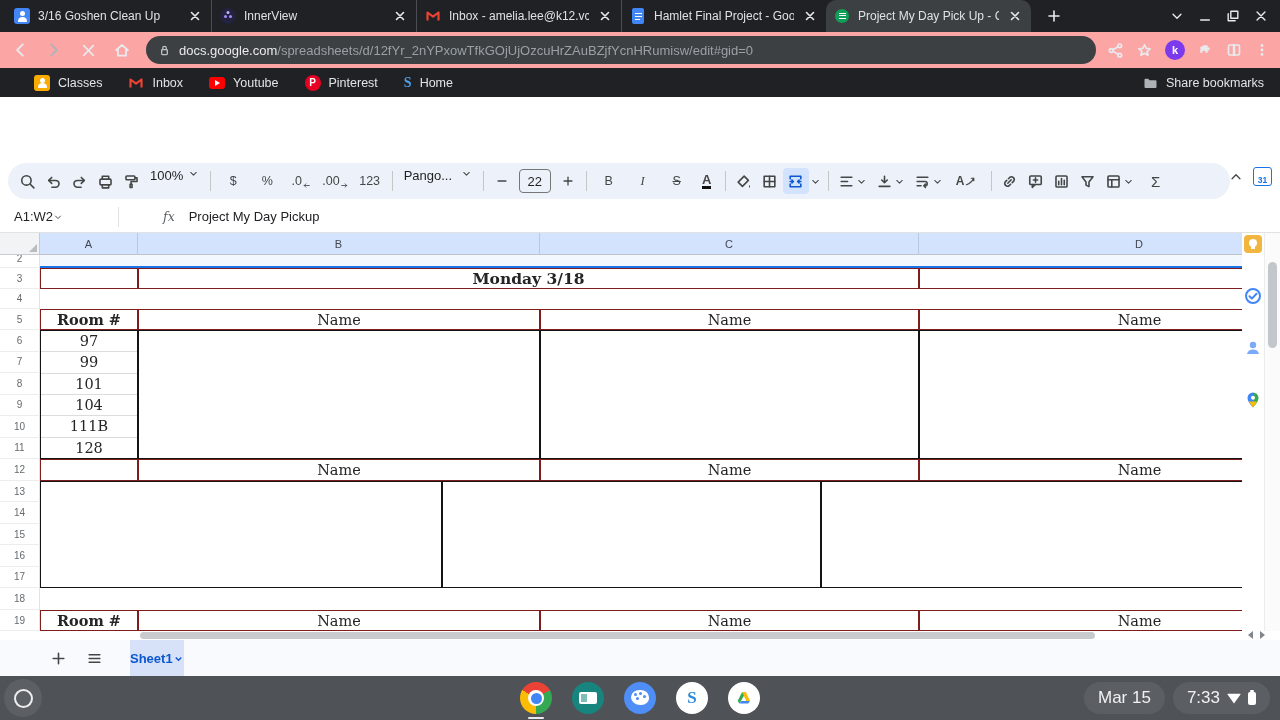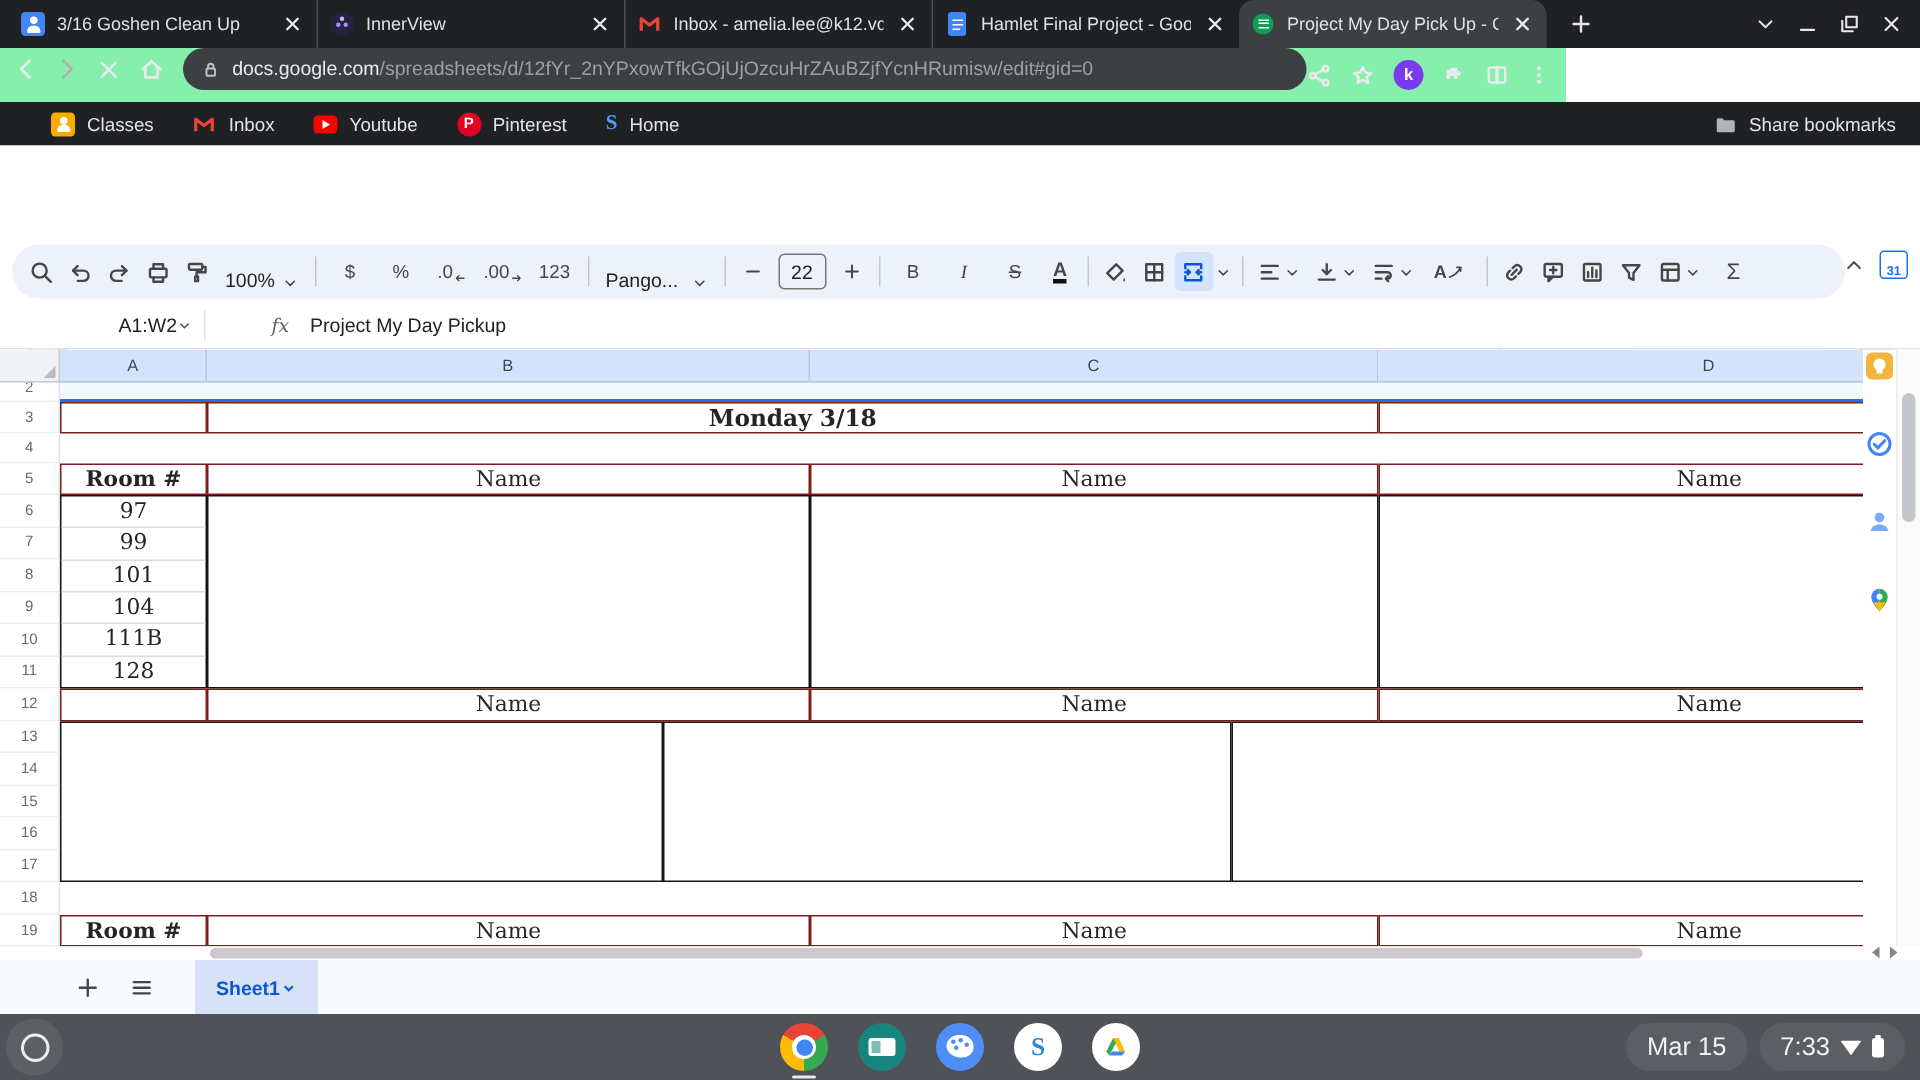--- a/index.html
+++ b/index.html
@@ -13,21 +13,21 @@
   
   .tabstrip{position:absolute;left:0;top:0;width:1280px;height:32px;background:#202124;display:flex;align-items:center}
   .tab{width:205px;height:32px;display:flex;align-items:center;gap:8px;padding:0 8px;box-sizing:border-box;cursor:pointer}
   .tab + .tab{border-left:1px solid #4a4d51}
   .tab.active{background:#3c4043;border-radius:10px 10px 0 0;border-left:none}
   .tab.active + *{border-left:none}
   .tabtitle{flex:1;font-size:12px;color:#dee1e6;white-space:nowrap;overflow:hidden}
   .tabx{width:16px;height:16px;flex:none}
   .winctl{margin-left:auto;display:flex;align-items:center;gap:14px;padding-right:12px}
 
-  .navbar{position:absolute;left:0;top:32px;width:1044px;height:36px;background:#86efac;display:flex;}
+  .navbar{position:absolute;left:0;top:32px;width:1280px;height:36px;background:#fca5a5;display:flex;align-items:center}
   .navbtn{width:28px;height:28px;margin-left:6px}
   .urlbar{height:28px;width:950px;margin-left:10px;background:#3c4043;border-radius:14px;display:flex;align-items:center;padding:0 12px;box-sizing:border-box;gap:8px}
   .urlhost{font-size:13px;color:#e8eaed}
   .urlpath{font-size:13px;color:#9aa0a6;white-space:nowrap;overflow:hidden;max-width:720px}
   .navright{margin-left:auto;display:flex;align-items:center;gap:12px;padding-right:10px}
 
   .bookmarks{position:absolute;left:0;top:68px;width:1280px;height:29px;background:#202124;display:flex;align-items:center;gap:26px;padding-left:34px;box-sizing:border-box}
   .bm{display:flex;align-items:center;gap:8px;cursor:pointer}
   .bm span.lbl{font-size:12.5px;color:#e2e4e7}
   .bmright{margin-left:auto;display:flex;align-items:center;gap:8px;padding-right:16px}
@@ -61,35 +61,35 @@
   .sharemain{background:#c2e7ff;display:flex;align-items:center;gap:8px;padding:0 14px 0 16px;color:#001d35;font-size:14.5px;font-weight:500}
   .sharedd{background:#c2e7ff;border-left:1px solid rgba(0,29,53,.18);width:32px;display:flex;align-items:center;justify-content:center}
   .avatar{width:30px;height:30px;border-radius:50%;background:#8c44db;color:#fff;font-size:14px;display:flex;align-items:center;justify-content:center;cursor:pointer}
 
   
   .toolbar{position:absolute;left:8px;top:163px;width:1222px;height:36px;background:#edf2fa;border-radius:20px;display:flex;align-items:center;padding:0 6px;box-sizing:border-box}
   .tbi{min-width:26px;height:26px;border-radius:4px;display:flex;align-items:center;justify-content:center;cursor:pointer;color:#444746;flex:none}
   .tbi.txt{font-size:12.5px;font-weight:500;padding:0 4px}
   .tsep{width:1px;height:20px;background:#c4c7c5;margin:0 5px;flex:none}
   .dd{margin-left:1px}
-  .zoomsel,.fontsel{display:flex;align-items:flex-end;gap:4px;padding:0 6px;height:26px;border-radius:4px;font-size:13px;color:#1f1f1f;cursor:pointer;flex:none}
+  .zoomsel,.fontsel{display:flex;align-items:flex-start;gap:4px;padding:0 6px;height:26px;border-radius:4px;font-size:13px;color:#1f1f1f;cursor:pointer;flex:none}
   .fontsel .fname{width:52px;overflow:hidden;white-space:nowrap;color:#1f1f1f;font-size:13px}
   .szbox{width:30px;height:22px;border:1px solid #747775;border-radius:4px;display:flex;align-items:center;justify-content:center;font-size:13px;color:#1f1f1f;margin:0 4px;cursor:text}
   .tbB{font-weight:bold;font-size:14px}
   .tbI{font-style:italic;font-family:"Liberation Serif",serif;font-size:15px}
   .tbS{text-decoration:line-through;font-size:13px}
   .tbA{font-size:13px;font-weight:bold;border-bottom:3px solid #111;line-height:13px}
   .tbi.active{background:#d3e3fd}
   .tbi.active svg{stroke:#0b57d0}
   .toolbar-extras{position:absolute;right:8px;top:167px;display:flex;align-items:center;gap:10px}
   .calicon{width:19px;height:19px;border:1.6px solid #1a73e8;border-radius:3px;display:flex;align-items:flex-end;justify-content:center;font-size:8.5px;font-weight:bold;color:#1a73e8;box-sizing:border-box;background:#fff;cursor:pointer}
 
   
   .fbar{position:absolute;left:0;top:201px;width:1280px;height:32px;background:#fff;border-bottom:1px solid #e1e3e1;display:flex;align-items:center;box-sizing:border-box}
-  .namebox{width:96px;display:flex;align-items:center;justify-content:flex-end;padding:0 8px 0 32px;font-size:13px;color:#1f1f1f;cursor:pointer}
+  .namebox{width:96px;display:flex;align-items:center;justify-content:flex-start;padding:0 8px 0 14px;font-size:13px;color:#1f1f1f;cursor:pointer}
   .fsep{width:1px;height:20px;background:#e0e0e0}
   .fxlbl{font-family:"DejaVu Serif",serif;font-style:italic;font-size:12.5px;color:#5f6368;margin:0 14px 0 44px}
   .fval{font-size:13px;color:#202124}
 
   
   .gridwrap{position:absolute;left:0;top:233px;width:1242px;height:398px;background:#fff;overflow:hidden}
   .ghead{display:flex;height:22px}
   .corner{width:40px;flex:none;background:#f1f3f4;border-right:1px solid #c7cace;border-bottom:1px solid #c7cace;box-sizing:border-box;position:relative;cursor:pointer}
   .corner i{position:absolute;right:2px;bottom:2px;width:0;height:0;border-left:8px solid transparent;border-bottom:8px solid #b9bdc2}
   .chd{background:#d3e3fd;color:#40474f;font-size:11px;font-weight:500;display:flex;align-items:center;justify-content:center;border-right:1px solid rgba(32,33,36,.14);border-bottom:1px solid #bfc3c7;box-sizing:border-box;flex:none;cursor:pointer}
@@ -113,21 +113,21 @@
   .sideic{width:18px;height:18px;margin:0 auto;cursor:pointer}
   .vscroll{position:absolute;left:1264px;top:233px;width:16px;height:398px;background:#fbfbfb;border-left:1px solid #ececec;box-sizing:border-box}
   .vthumb{position:absolute;left:3px;top:29px;width:9px;height:86px;border-radius:5px;background:#c3c7cb;cursor:grab}
   .hscroll{position:absolute;left:0;top:631px;width:1280px;height:9px;background:#fff}
   .hthumb{position:absolute;left:140px;top:1px;width:955px;height:7px;border-radius:4px;background:#c8cacd;cursor:grab}
   .harrow{width:0;height:0;border-top:4px solid transparent;border-bottom:4px solid transparent;position:absolute;top:0;cursor:pointer}
 
   
   .sheetbar{position:absolute;left:0;top:640px;width:1280px;height:36px;background:#f8fafd;display:flex;align-items:center}
   .sbtn{width:36px;height:36px}
-  .sheettab{height:36px;display:flex;align-items:center;gap:0;padding:0 14px;background:#d7e2f9;color:#0b57d0;font-size:13px;font-weight:bold;margin-left:18px;cursor:pointer}
+  .sheettab{height:36px;display:flex;align-items:center;gap:0;padding:0 0;background:#d7e2f9;color:#0b57d0;font-size:13px;font-weight:bold;margin-left:18px;cursor:pointer}
 
   
   .shelf{position:absolute;left:0;top:676px;width:1280px;height:44px;background:#4f5357;display:flex;align-items:center}
   .launcher{width:38px;height:38px;border-radius:50%;background:#5c6064;margin-left:4px;display:flex;align-items:center;justify-content:center;cursor:pointer}
   .lring{width:15px;height:15px;border:2px solid #eceeef;border-radius:50%}
   .apps{position:absolute;left:520px;top:0;height:44px;display:flex;align-items:center;gap:20px}
   .appic{width:32px;height:32px;border-radius:50%;position:relative;cursor:pointer}
   .chromedot{position:absolute;left:8px;bottom:-5px;width:16px;height:2px;background:#e8eaed;border-radius:1px}
   .status{position:absolute;right:10px;top:6px;display:flex;gap:8px}
   .pill{height:32px;border-radius:16px;background:#5b5f64;display:flex;align-items:center;gap:7px;padding:0 14px;color:#f0f1f2;font-size:17px;cursor:pointer}

